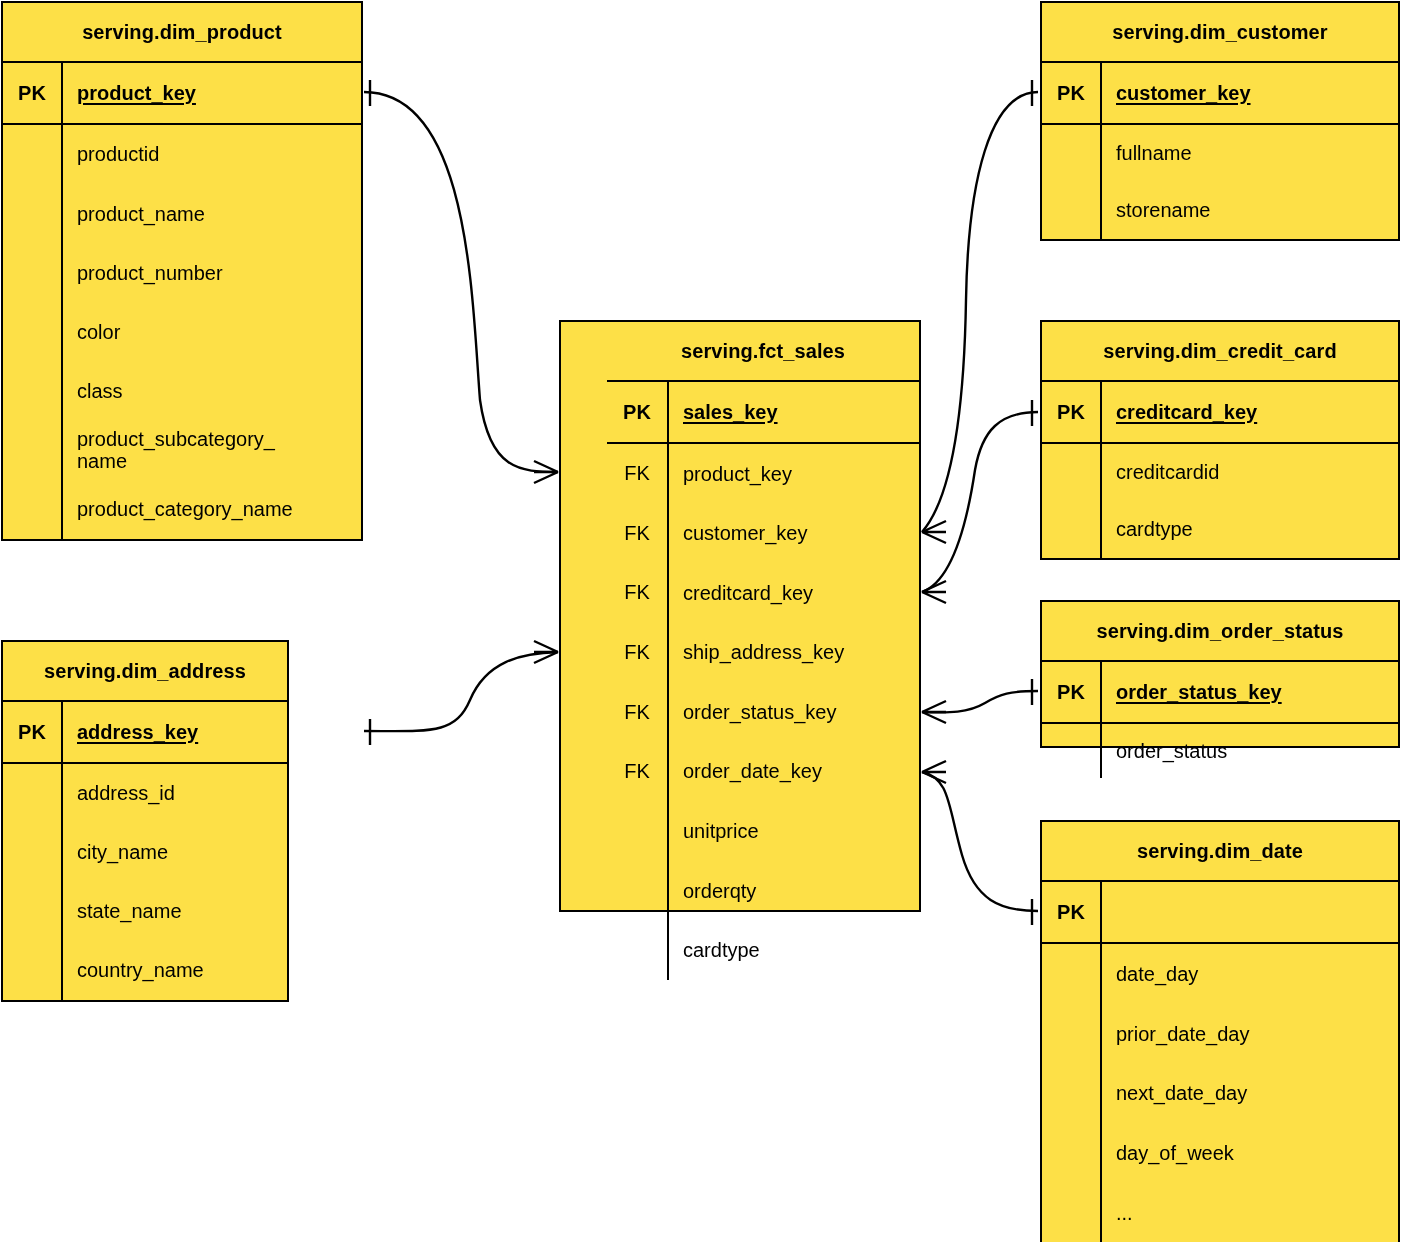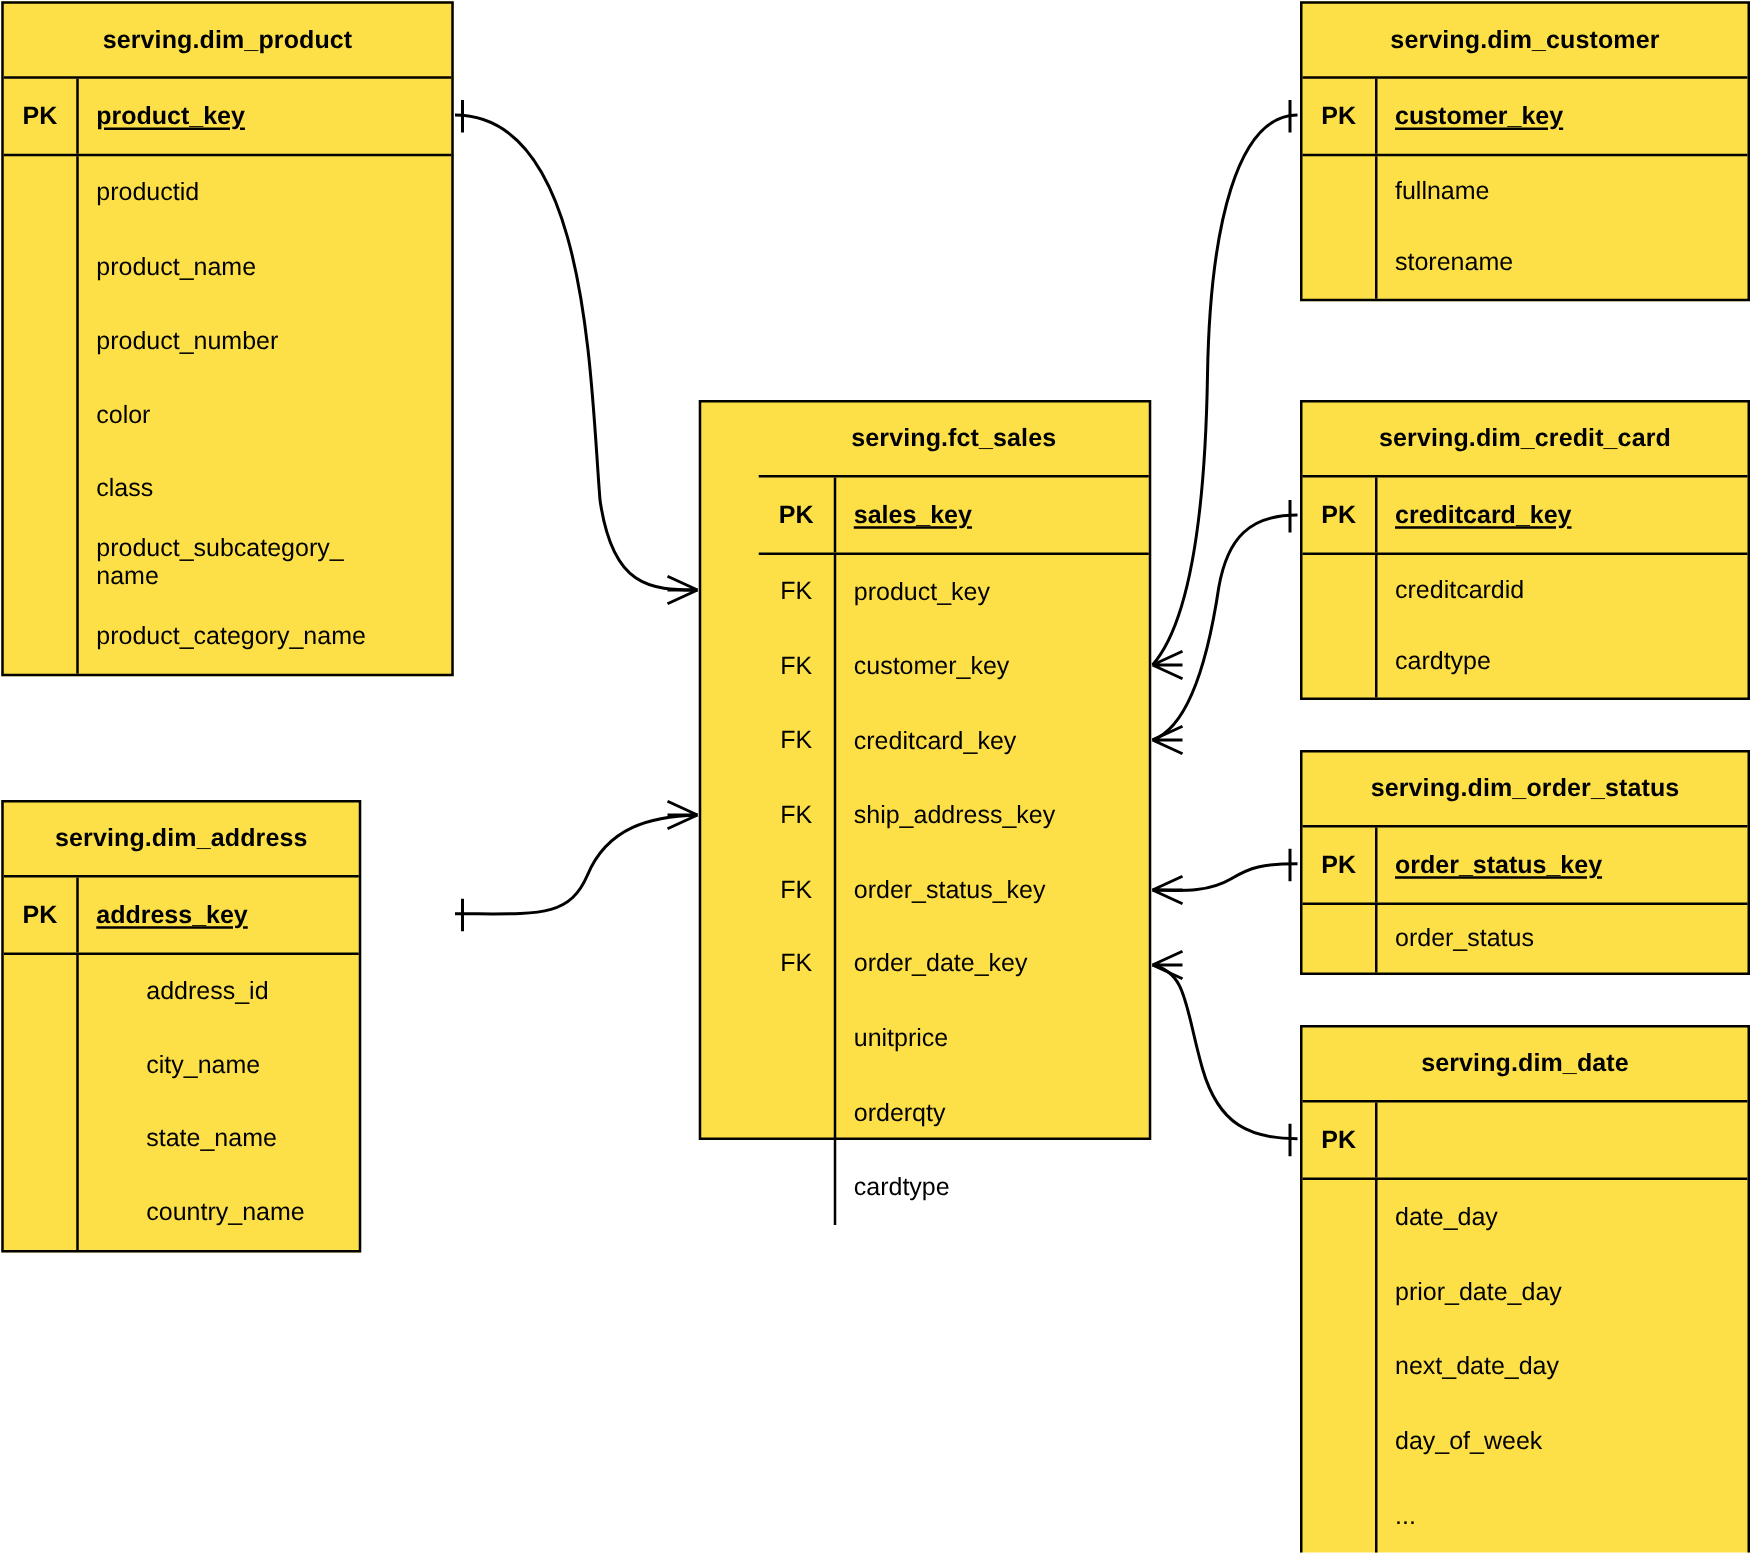--- a/index.html
+++ b/index.html
@@ -113,21 +113,21 @@
   <div class="entity" style="left:1px;top:640px;width:288px;height:362px;">
     <div class="ent-title">serving.dim_address</div>
     <div class="ent-pkrow">
       <div class="keycol" style="width:60px;">
         <div class="pk-tag">PK</div>
       </div>
       <div class="attrcol">
         <div class="pk-name">address_key</div>
       </div>
     </div>
-    <div class="ent-body" style="height:236px;gap:40px;">
+    <div class="ent-body" style="height:236px;">
       <div class="keycol" style="width:60px;">
         <div class="kcell"></div>
         <div class="kcell"></div>
         <div class="kcell"></div>
         <div class="kcell"></div>
       </div>
       <div class="attrcol">
         <div class="acell">address_id</div>
         <div class="acell">city_name</div>
         <div class="acell">state_name</div>
@@ -209,21 +209,21 @@
         <div class="kcell"></div>
         <div class="kcell"></div>
       </div>
       <div class="attrcol">
         <div class="acell">creditcardid</div>
         <div class="acell">cardtype</div>
       </div>
     </div>
   </div>
 
-  <div class="entity" style="left:1040px;top:600px;width:360px;height:180px;">
+  <div class="entity" style="left:1040px;top:600px;width:360px;height:148px;">
     <div class="ent-title">serving.dim_order_status</div>
     <div class="ent-pkrow">
       <div class="keycol" style="width:60px;">
         <div class="pk-tag">PK</div>
       </div>
       <div class="attrcol">
         <div class="pk-name">order_status_key</div>
       </div>
     </div>
     <div class="ent-body" style="height:54px;">

